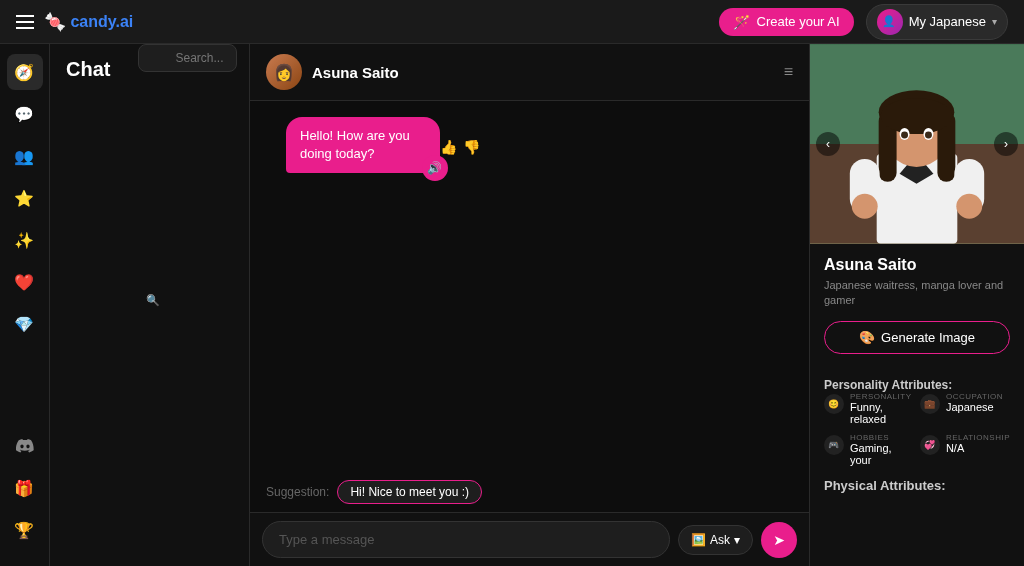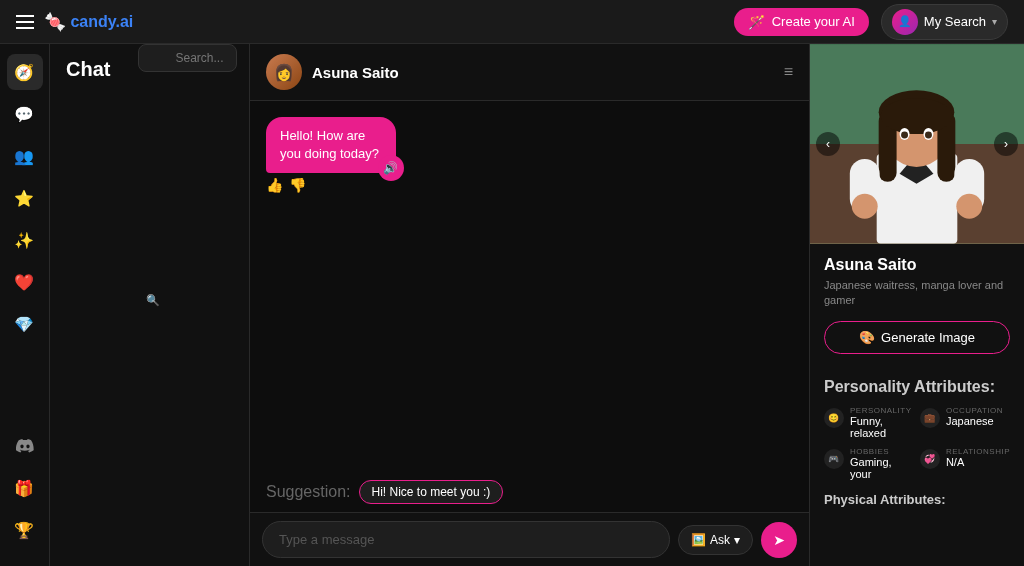--- a/index.html
+++ b/index.html
@@ -317,21 +317,21 @@
 
     
     .suggestion-area {
       padding: 8px 16px;
       display: flex;
       align-items: center;
       gap: 8px;
       flex-shrink: 0;
     }
     .suggestion-label {
-      font-size: 16px;
+      font-size: 12px;
       color: #666;
       text-align: center;
     }
     .suggestion-chip {
       background: #1e1e1e;
       border: 1px solid #e91e8c;
       border-radius: 16px;
       padding: 4px 12px;
       font-size: 12px;
       color: #fff;
@@ -459,24 +459,23 @@
       justify-content: center;
       gap: 6px;
       margin-bottom: 12px;
     }
     .generate-btn .gen-icon { font-size: 13px; color: #e91e8c; }
 
     .attributes-section {
       padding: 0 14px 12px;
     }
     .attributes-title {
-      font-size: 16px;
+      font-size: 12px;
       font-weight: 600;
       color: #ccc;
-      margin-bottom: 10px;
     }
     .attributes-grid {
       display: grid;
       grid-template-columns: 1fr 1fr;
       gap: 8px;
     }
     .attribute-item {
       display: flex;
       align-items: flex-start;
       gap: 6px;
@@ -548,21 +547,21 @@
       <span class="logo-text">candy.ai</span>
     </div>
   </div>
   <div class="topbar-right">
     <button class="create-ai-btn">
       <span class="wand">🪄</span>
       <span>Create your AI</span>
     </button>
     <button class="my-profile-btn">
       <div class="profile-avatar-small">👤</div>
-      <span>My Search</span>
+      <span>My Japanese</span>
       <span class="chevron-down">▾</span>
     </button>
   </div>
 </div>
 
 <div class="main-layout">
 
   <div class="icon-sidebar">
     <div class="icon-sidebar-top">
       <div class="sidebar-icon active">🧭</div>
@@ -613,21 +612,21 @@
         <div class="chat-header-avatar">
           <div class="chat-header-avatar-img">👩</div>
         </div>
         <span class="chat-header-name">Asuna Saito</span>
       </div>
       <span class="chat-header-icon">≡</span>
     </div>
 
     <div class="messages-area">
       <div class="message-row ai">
-        <div style="position:relative; display:flex; flex-direction:column;">
+        <div style="position:relative; display:flex; flex-direction:row;margin-left:20px;">
           <div class="message-bubble ai">
             <span>Hello! How are you doing today?</span>
             <button class="voice-btn">🔊</button>
           </div>
           <div class="message-actions">
             <button class="message-action-btn">👍</button>
             <button class="message-action-btn">👎</button>
           </div>
         </div>
       </div>

